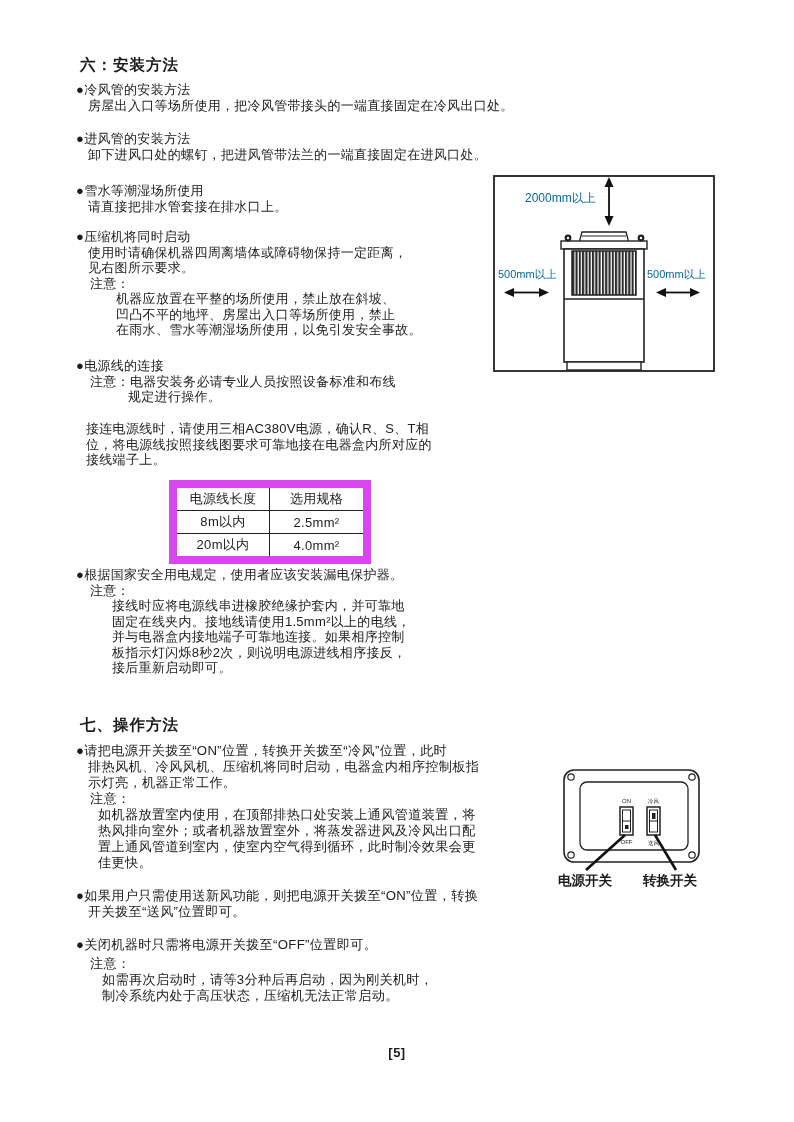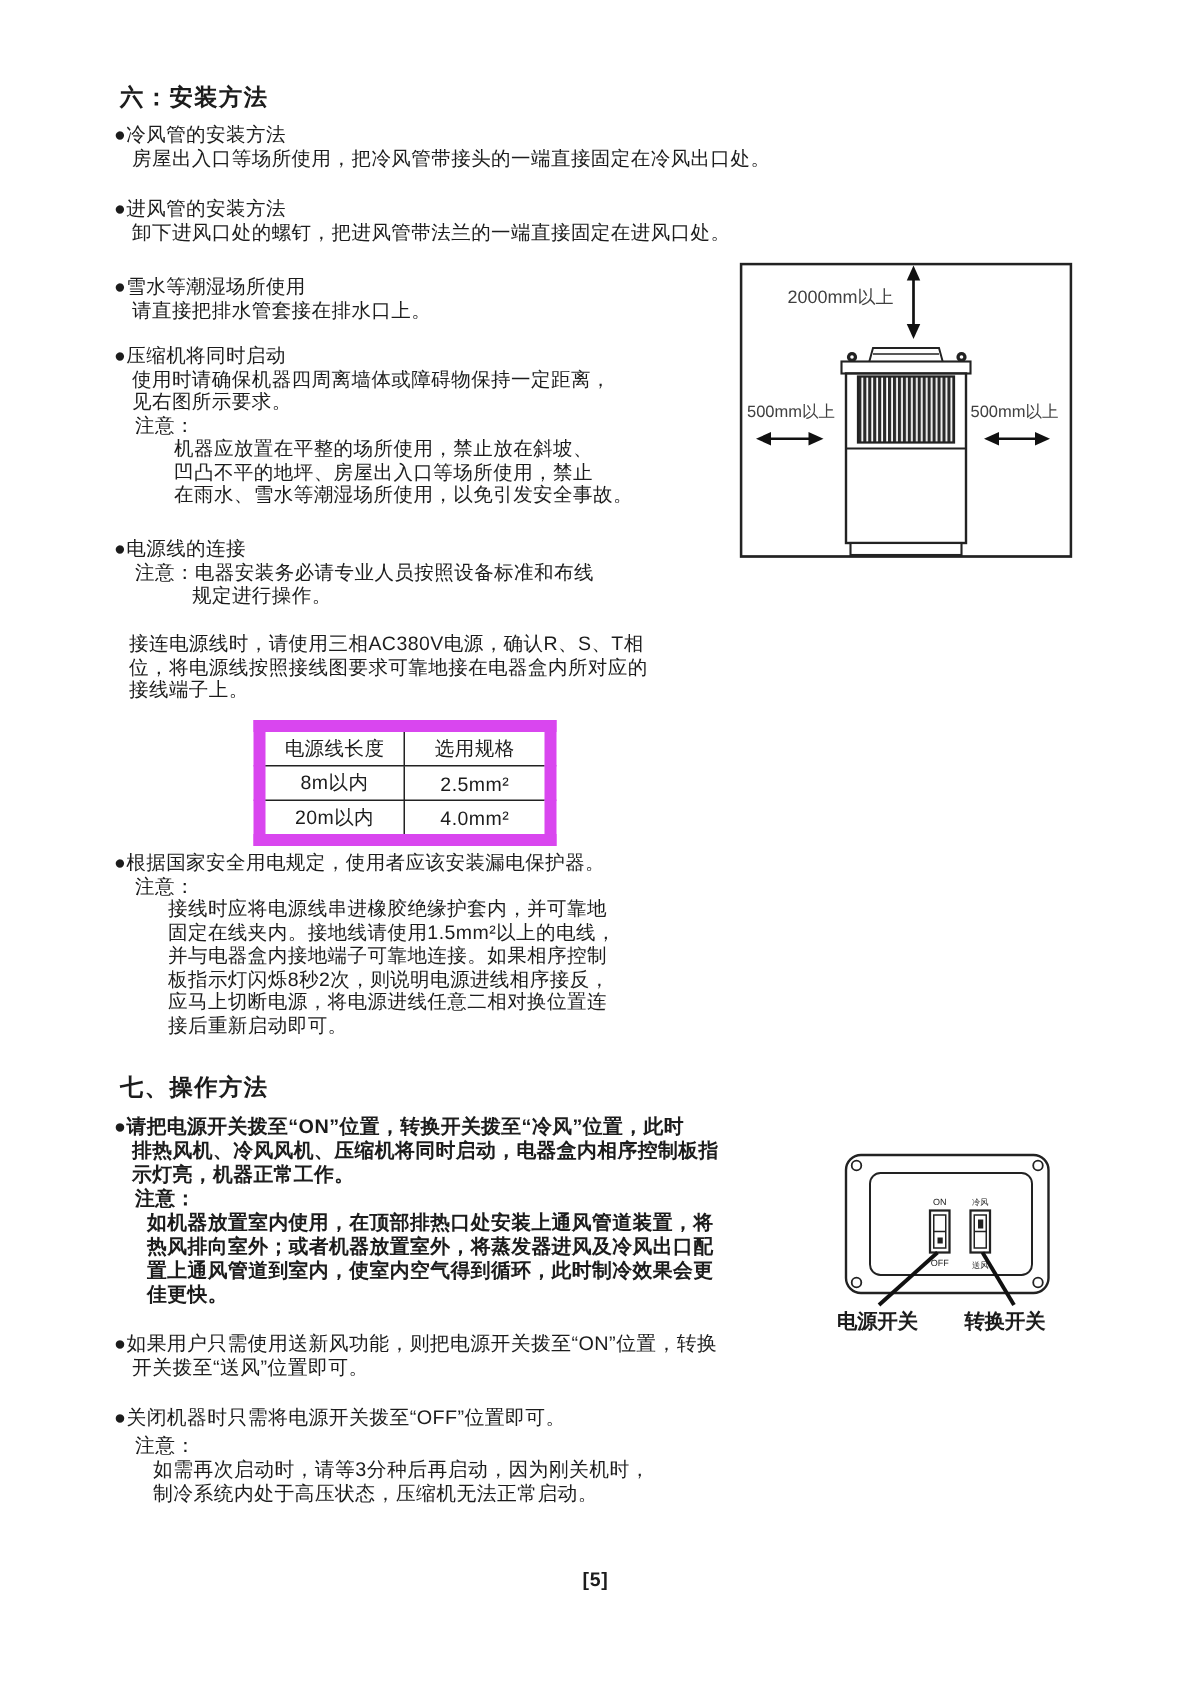--- a/index.html
+++ b/index.html
@@ -25,21 +25,21 @@
   .wire-table { position:absolute; left:169px; top:480px; border-collapse:collapse; }
   .wire-table td, .wire-table th {
     border:1.4px solid #222; font-size:13px; font-weight:normal;
     text-align:center; padding:0; height:22px; letter-spacing:0.3px;
   }
   .wire-table { border:8px solid #d946ef; }
   .col-a { width:92px; } .col-b { width:93px; }
   
   .clear-diagram { position:absolute; left:493px; top:175px; width:222px; height:197px; }
   .clear-diagram svg { position:absolute; left:0; top:0; }
-  .dlabel { position:absolute; white-space:nowrap; color:#404040; }
+  .dlabel { position:absolute; white-space:nowrap; color:#0369a1; }
   .lbl-top { left:32px; top:15px; font-size:12px; }
   .lbl-left { left:5px; top:92px; font-size:11px; }
   .lbl-right { left:154px; top:92px; font-size:11px; }
   
   .panel-diagram { position:absolute; left:556px; top:765px; width:160px; height:128px; }
   .panel-diagram svg { position:absolute; left:0; top:0; }
   .plabel { position:absolute; top:107px; font-size:13.5px; font-weight:bold; white-space:nowrap; }
   .plabel.power { left:2px; }
   .plabel.mode { left:87px; }
   .pagenum { position:absolute; left:0; right:0; top:1045px; text-align:center;
@@ -106,21 +106,20 @@
   </tbody>
     </table>
 
   <div class="blk" style="left:76px; top:567px;">
     <div class="b">●根据国家安全用电规定，使用者应该安装漏电保护器。</div>
     <div class="b ind14">注意：</div>
     <div class="b ind36">接线时应将电源线串进橡胶绝缘护套内，并可靠地</div>
     <div class="b ind36">固定在线夹内。接地线请使用1.5mm²以上的电线，</div>
     <div class="b ind36">并与电器盒内接地端子可靠地连接。如果相序控制</div>
     <div class="b ind36">板指示灯闪烁8秒2次，则说明电源进线相序接反，</div>
-    <div class="b ind36">应马上切断电源，将电源进线任意二相对换位置连</div>
     <div class="b ind36">接后重新启动即可。</div>
   </div>
 
   <div class="clear-diagram">
     <svg width="222" height="197" viewBox="0 0 222 197">
       <defs>
         <pattern id="grille" width="3.3" height="4" patternUnits="userSpaceOnUse">
           <rect width="3.3" height="4" fill="#2b2b2b"></rect>
           <rect x="2.1" width="1.2" height="4" fill="#ffffff"></rect>
         </pattern>
@@ -160,21 +159,21 @@
         <polygon points="197,113 197,122 207,117.5"></polygon>
       </g>
     </svg>
     <div class="dlabel lbl-top">2000mm以上</div>
     <div class="dlabel lbl-left">500mm以上</div>
     <div class="dlabel lbl-right">500mm以上</div>
   </div>
 
   <div class="abs h1" style="left:80px; top:715px;">七、操作方法</div>
 
-  <div class="blk" style="left:76px; top:743px;font-weight:bold;">
+  <div class="blk" style="left:76px; top:743px;">
     <div class="b7">●请把电源开关拨至“ON”位置，转换开关拨至“冷风”位置，此时</div>
     <div class="b7 ind12">排热风机、冷风风机、压缩机将同时启动，电器盒内相序控制板指</div>
     <div class="b7 ind12">示灯亮，机器正常工作。</div>
     <div class="b7 ind14">注意：</div>
     <div class="b7 ind42">如机器放置室内使用，在顶部排热口处安装上通风管道装置，将</div>
     <div class="b7 ind42">热风排向室外；或者机器放置室外，将蒸发器进风及冷风出口配</div>
     <div class="b7 ind42">置上通风管道到室内，使室内空气得到循环，此时制冷效果会更</div>
     <div class="b7 ind42">佳更快。</div>
   </div>
 

